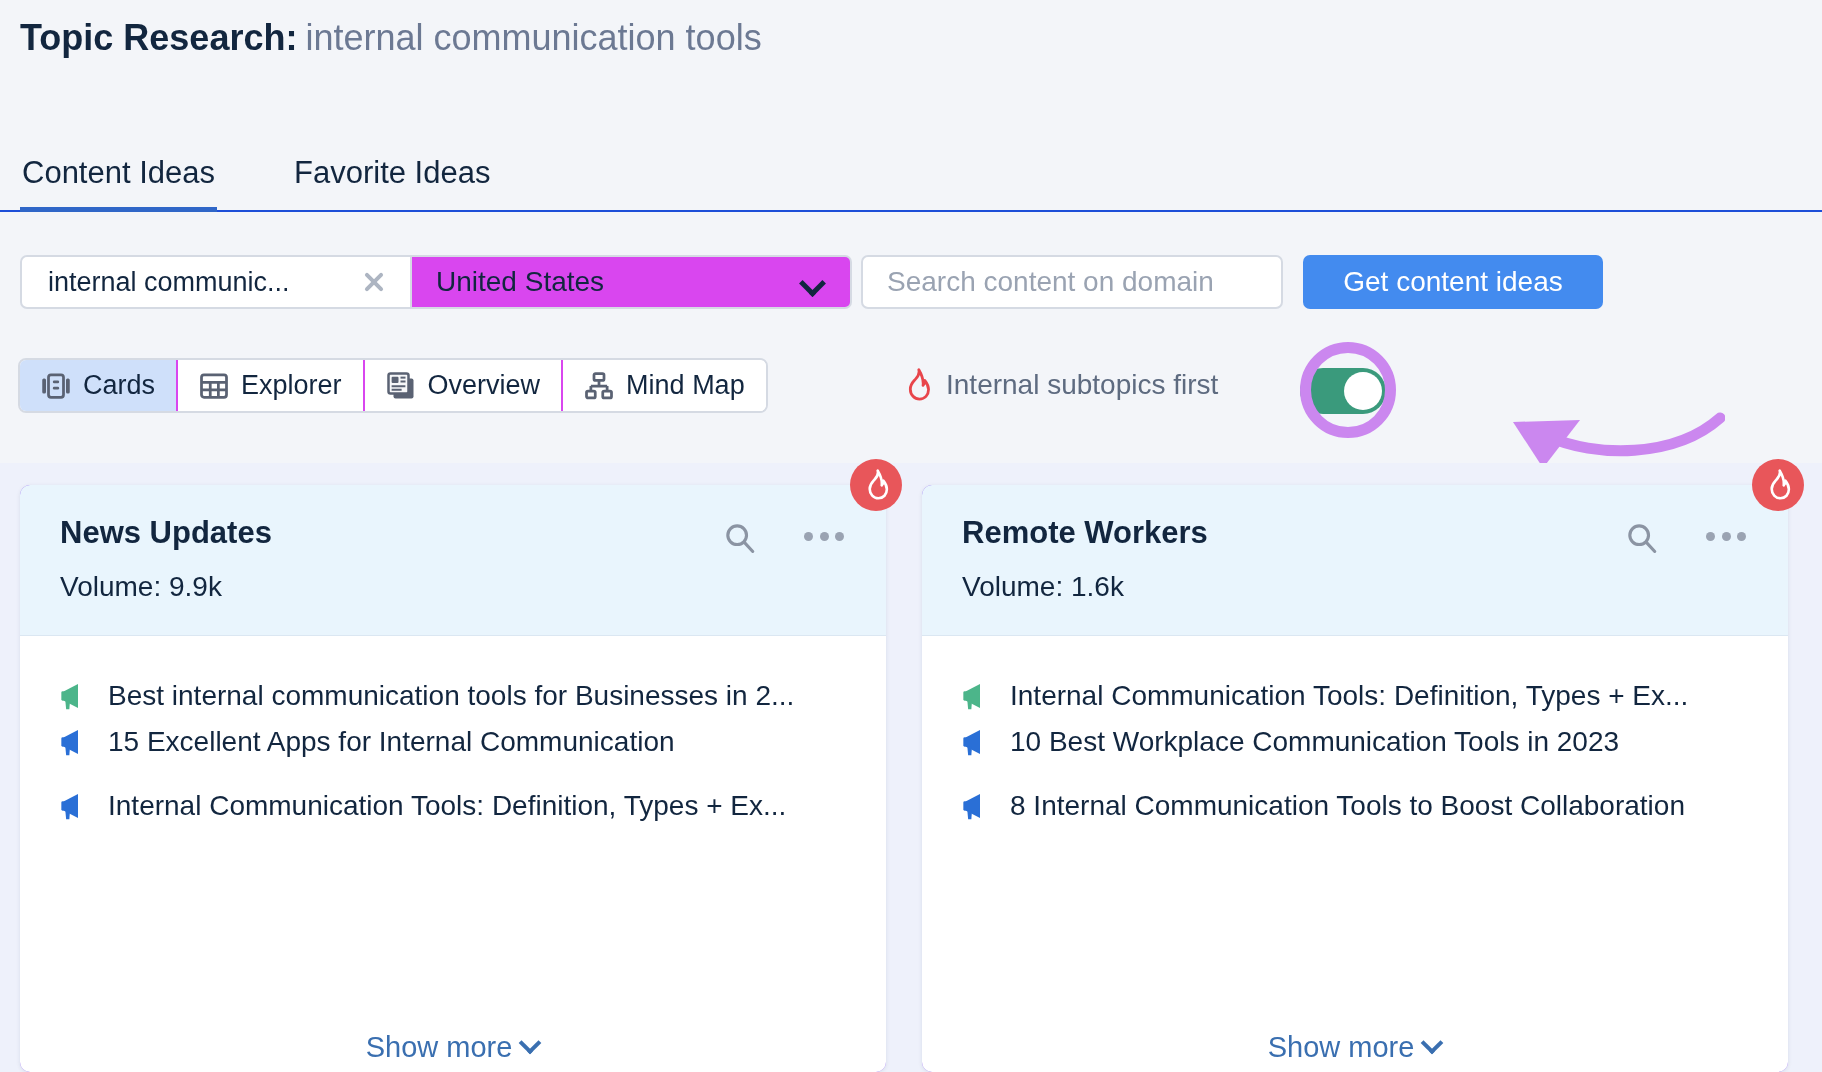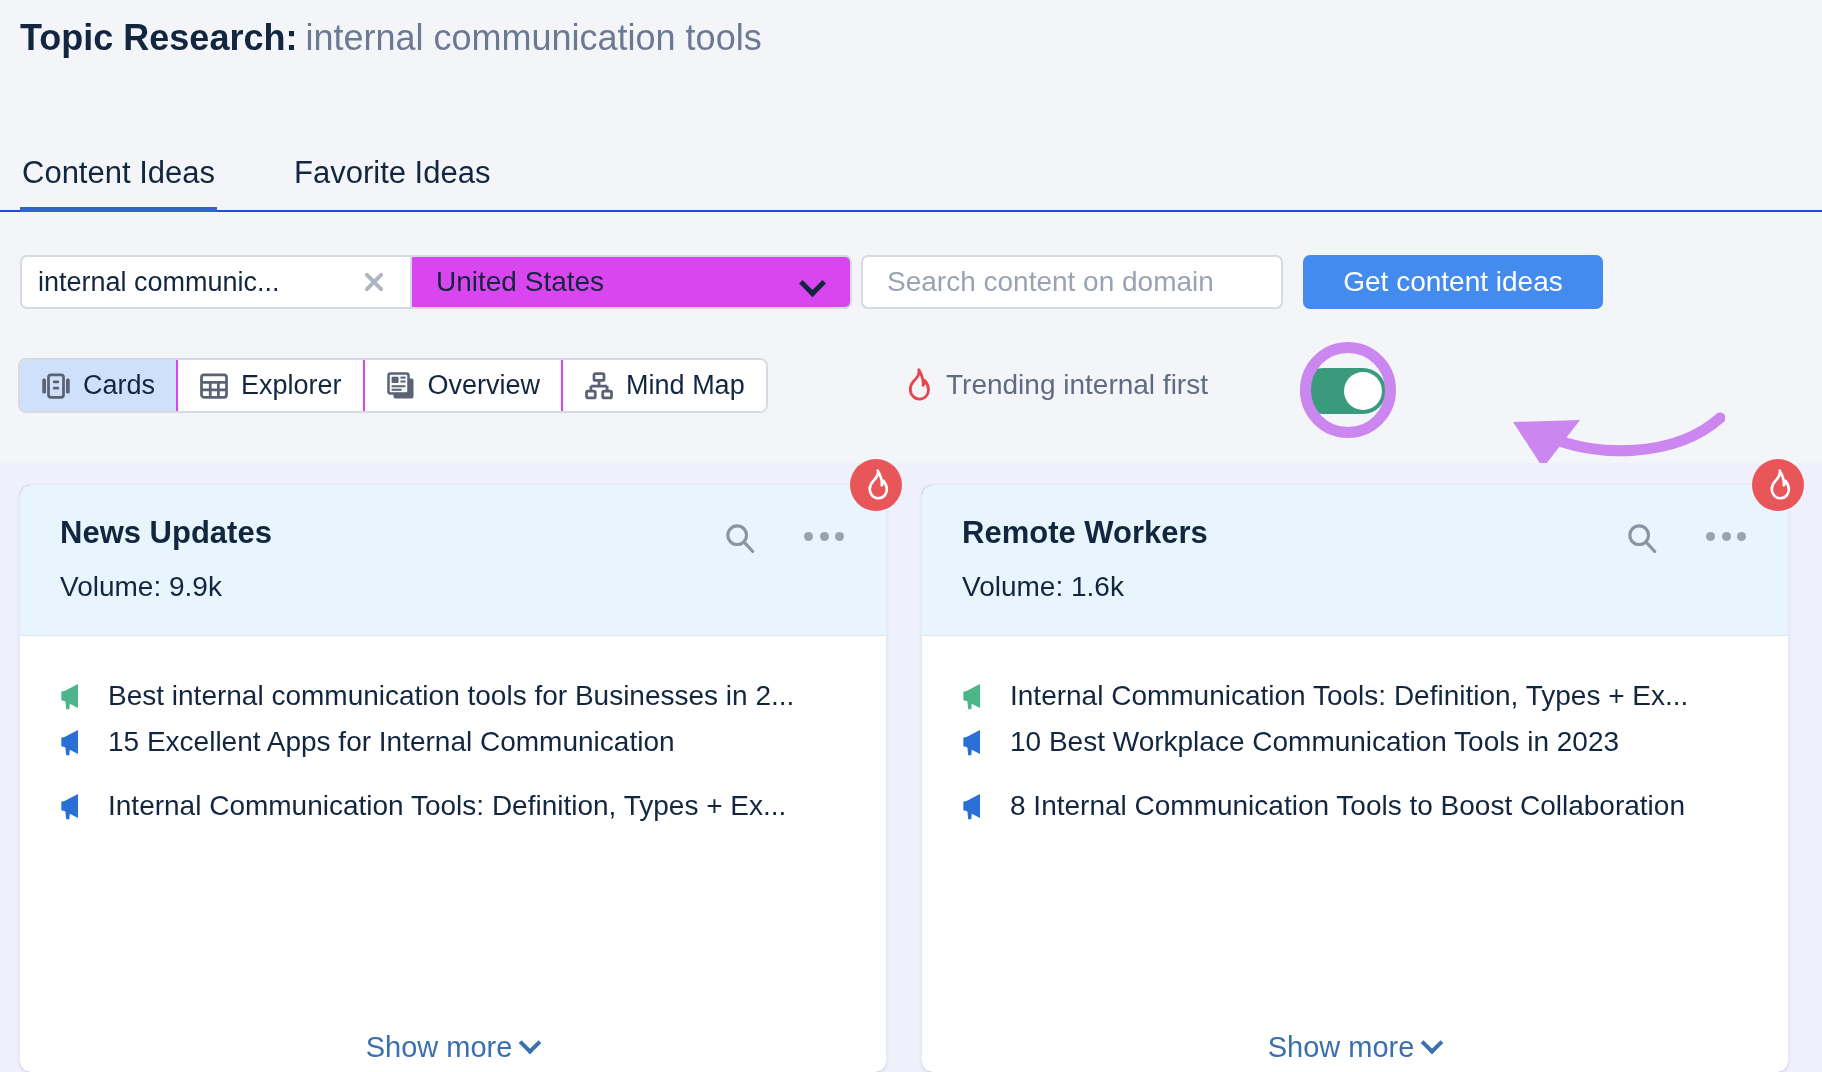--- a/index.html
+++ b/index.html
@@ -58,21 +58,21 @@
   .kwbox {
     position: absolute; left: 0; top: 0;
     width: 392px; height: 54px;
     background: #fff;
     border: 2px solid #d5dae3;
     border-radius: 7px 0 0 7px;
     display: flex; align-items: center;
   }
   .kwbox .kwtext {
     font-size: 27px; color: #12263f;
-    margin-left: 16px; white-space: nowrap;
+    margin-left: 26px; white-space: nowrap;
     overflow: hidden;
   }
   .kwbox .kwclear {
     position: absolute; right: 22px; top: 11px;
     width: 28px; height: 28px;
     cursor: pointer;
   }
   .kwbox .kwclear::before, .kwbox .kwclear::after {
     content: ""; position: absolute;
     left: 2px; top: 12px; width: 24px; height: 4px;
@@ -370,21 +370,21 @@
       <line x1="18.5" y1="12" x2="18.5" y2="16" stroke="#5a6273" stroke-width="2.2"></line>
     </svg>
     <span class="seglabel">Mind Map</span>
   </div>
 </div>
 
 <div class="trending">
   <svg class="fire-small" viewBox="0 0 24 28">
     <path d="M13.5 1.5c1.2 4.5-1.6 6.4-3.6 8.6-2.2 2.4-3.4 4.6-3.4 7.3 0 4.6 3.4 8.2 7.6 8.2 4.3 0 7.4-3.3 7.4-7.8 0-3.1-1.5-5.6-3.1-7.6.2 1.9-.3 3.3-1.4 4.1.5-3.7-1-8.5-3.5-12.8z" fill="none" stroke="#e8454b" stroke-width="2.3" stroke-linejoin="round"></path>
   </svg>
-  <span class="tlabel">Trending internal first</span>
+  <span class="tlabel">Internal subtopics first</span>
 </div>
 
 <div class="toggle">
   <span class="knob"></span>
 </div>
 
 <div class="anno-circle"></div>
 <svg class="anno-arrow" viewBox="0 0 330 140">
   <path d="M325 88 C 280 128, 200 128, 152 106" fill="none" stroke="#cb87ef" stroke-width="11" stroke-linecap="round"></path>
   <path d="M118 92 L 185 90 L 148 138 Z" fill="#cb87ef"></path>

